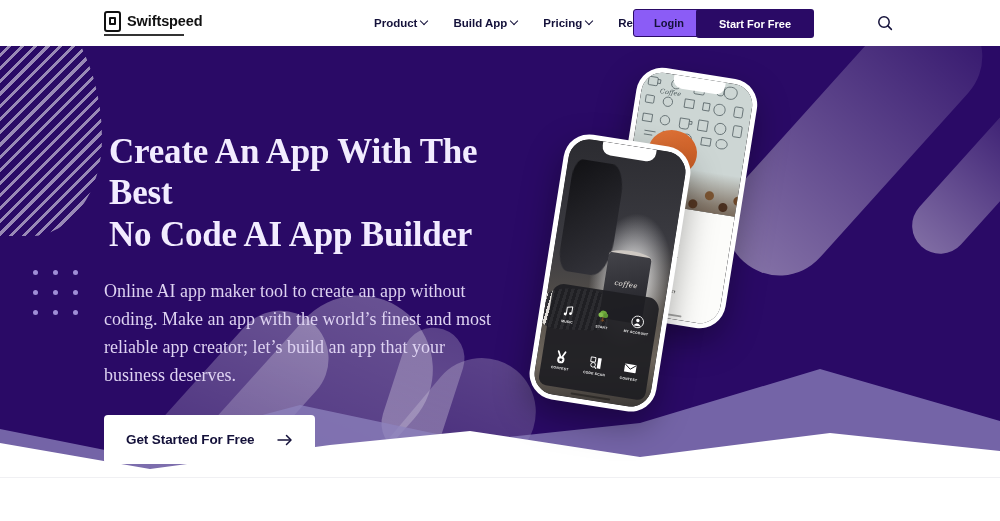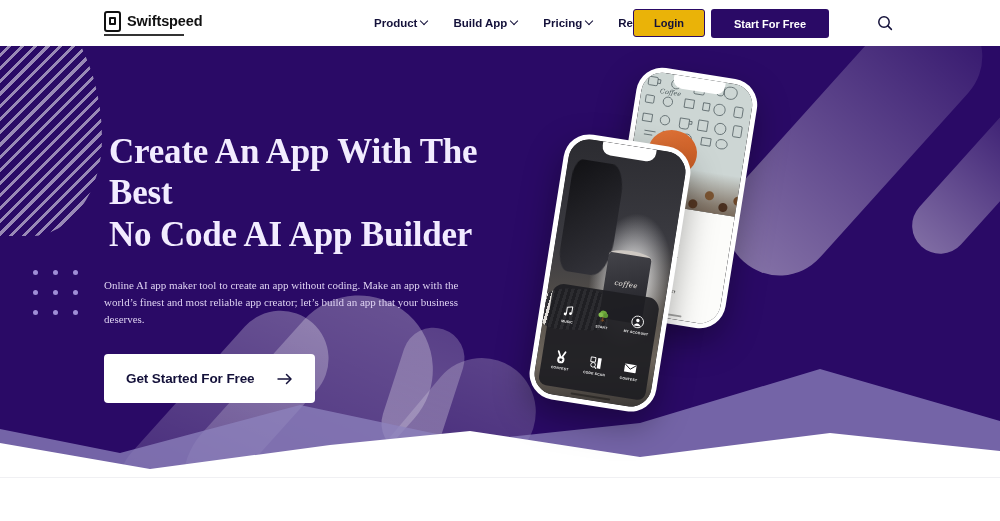--- a/index.html
+++ b/index.html
@@ -121,33 +121,33 @@
   }
 
   .btn-login {
     position: absolute;
     left: 633px;
     top: 9px;
     width: 72px;
     height: 28px;
     border: 1.3px solid #2a0a66;
     border-radius: 3px;
-    background: #eab308;
+    background: #8b5cf6;
     color: #14113a;
     font-size: 11px;
     font-weight: 700;
     display: flex;
     align-items: center;
     justify-content: center;
     cursor: pointer;
     box-sizing: border-box;
   }
   .btn-start {
     position: absolute;
-    left: 711px;
+    left: 696px;
     top: 9px;
     width: 118px;
     height: 29px;
     border-radius: 3px;
     background: #2a0a66;
     color: #ffffff;
     font-size: 11px;
     font-weight: 700;
     display: flex;
     align-items: center;
@@ -264,21 +264,21 @@
     font-family: "Liberation Serif", "DejaVu Serif", serif;
     font-size: 35px;
     line-height: 1.18;
     font-weight: 700;
     color: #f2ecff;
     margin: 5px;
     letter-spacing: -0.2px;
   }
   .hero-sub {
     font-family: "Liberation Serif", "DejaVu Serif", serif;
-    font-size: 11px;
+    font-size: 18px;
     line-height: 1.56;
     color: #ded3f2;
     margin: 22px 0 15px 0;
     width: 390px;
   }
   .cta-row {
     margin-top: 26px;
     display: flex;
     align-items: center;
     gap: 18px;

